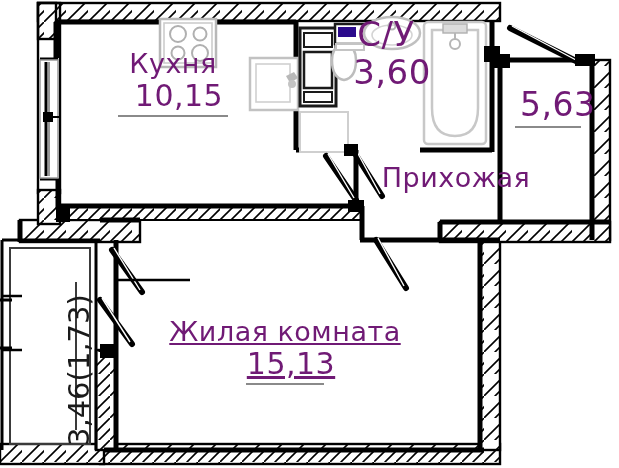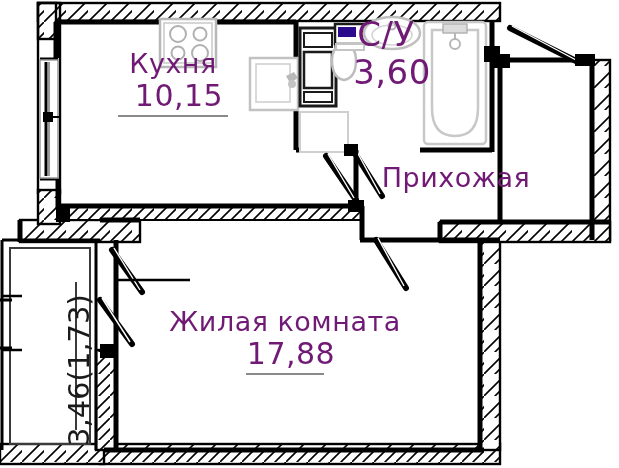--- a/index.html
+++ b/index.html
@@ -249,24 +249,28 @@
 
   <div class="room-label" style="left:326px; top:17px; width:120px;">
     <span class="room-name" style="font-size:34px;">С/У</span>
     <span class="room-area" style="font-size:34px;text-align:center;">3,60</span>
   </div>
 
   <div class="room-label" style="left:366px; top:164px; width:180px;">
     <span class="room-name">Прихожая</span>
   </div>
 
-
-  <div class="room-label" style="left:140px; top:308px; width:290px;">
+  <div class="room-label" style="left:508px; top:86px; width:80px;">
+    <span class="room-area" style="font-size:33px;">5,63</span>
+    <span class="area-rule" style="width:66px;"></span>
+  </div>
+
+  <div class="room-label" style="left:140px; top:318px; width:290px;text-decoration:underline;">
     <span class="room-name">Жилая комната</span>
-    <span class="room-area">17,88</span>
+    <span class="room-area">15,13</span>
     <span class="area-rule" style="width:78px;"></span>
   </div>
 
   <div class="vert-label" style="left:62px; top:446px; transform: rotate(-90deg);">
     <span>3,46(1,73)</span>
   </div>
 
 </div>
 
 </body></html>

